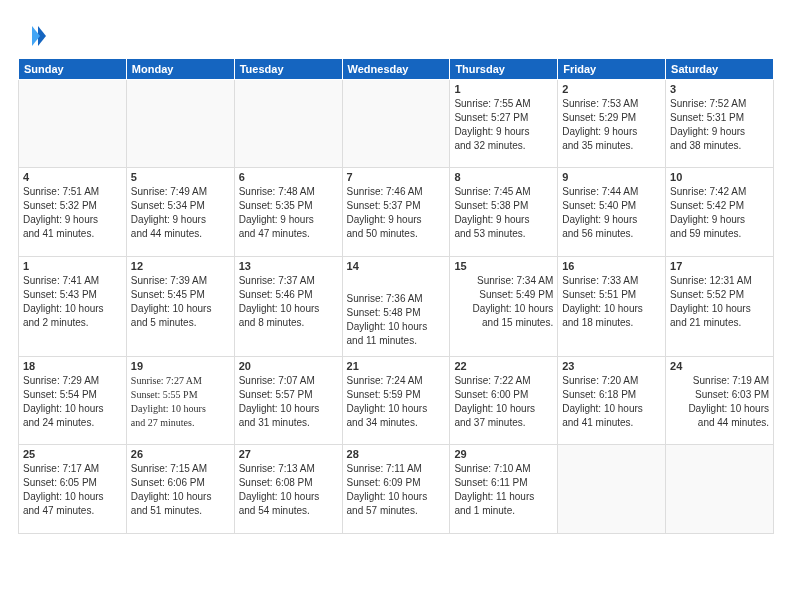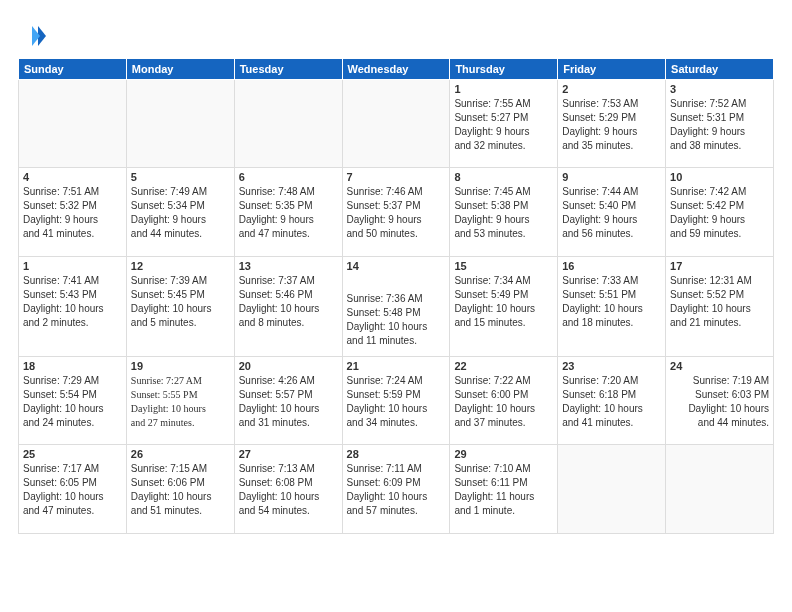--- a/index.html
+++ b/index.html
@@ -235,21 +235,21 @@
           </td>
           <td>
             <span class="day-num">14</span>
             <div class="day-info" style="white-space: pre-line; margin-top: 20px;">Sunrise: 7:36 AM
 Sunset: 5:48 PM
 Daylight: 10 hours
 and 11 minutes.</div>
           </td>
           <td>
             <span class="day-num">15</span>
-            <div class="day-info" style="white-space: pre-line;">Sunrise: 7:34 AM
+            <div class="day-info" style="white-space: pre-line; text-align: right;">Sunrise: 7:34 AM
 Sunset: 5:49 PM
 Daylight: 10 hours
 and 15 minutes.</div>
           </td>
           <td>
             <span class="day-num">16</span>
             <div class="day-info" style="white-space: pre-line;">Sunrise: 7:33 AM
 Sunset: 5:51 PM
 Daylight: 10 hours
 and 18 minutes.</div>
@@ -272,21 +272,21 @@
           </td>
           <td>
             <span class="day-num">19</span>
             <div class="day-info" style="white-space: pre-line; font-family: Liberation Serif, serif;">Sunrise: 7:27 AM
 Sunset: 5:55 PM
 Daylight: 10 hours
 and 27 minutes.</div>
           </td>
           <td>
             <span class="day-num">20</span>
-            <div class="day-info" style="white-space: pre-line;">Sunrise: 4:26 AM
+            <div class="day-info" style="white-space: pre-line;">Sunrise: 7:07 AM
 Sunset: 5:57 PM
 Daylight: 10 hours
 and 31 minutes.</div>
           </td>
           <td>
             <span class="day-num">21</span>
             <div class="day-info" style="white-space: pre-line;">Sunrise: 7:24 AM
 Sunset: 5:59 PM
 Daylight: 10 hours
 and 34 minutes.</div>

